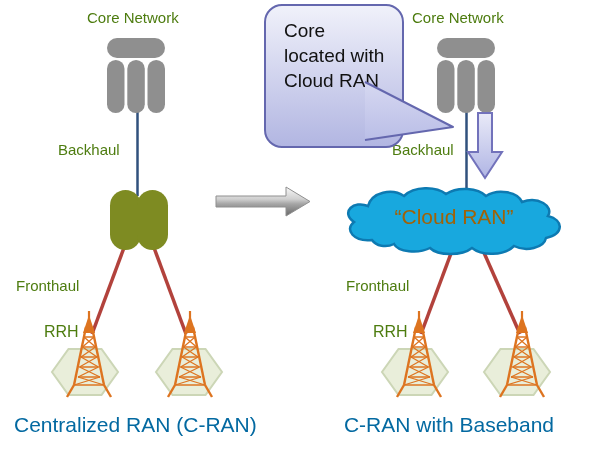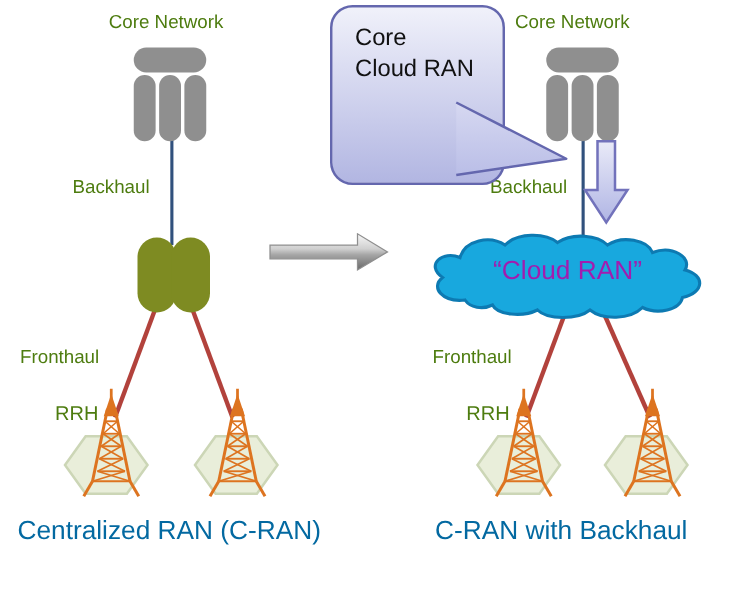--- a/index.html
+++ b/index.html
@@ -16,21 +16,21 @@
     position:absolute;color:#0369a1;font-size:21px;line-height:24px;white-space:nowrap;
     z-index:2;
   }
   .caption-center{text-align:center;white-space:normal;}
   .baseband-lbl{
     position:absolute;left:22px;top:195px;width:82px;text-align:right;
     color:#333;font-size:15px;line-height:20px;z-index:2;
   }
   .cloud-lbl{
     position:absolute;left:340px;top:205px;width:228px;text-align:center;
-    color:#a21caf;font-size:21px;z-index:3;
+    color:#a16207;font-size:21px;z-index:3;
   }
   .bubble{
     position:absolute;left:228px;top:4px;width:140px;height:144px;
     border:2px solid var(--callout_border,#6467ae);border-radius:18px;
     background:linear-gradient(var(--callout_fill_top,#f0f1fa), var(--callout_fill_bottom,#b2b6e2));
     z-index:3;box-sizing:border-box;padding:12px 0 16px 18px;margin-left:36px;
   }
   .bubble div{color:#111;font-size:19px;line-height:25px;}
   .tail-svg{position:absolute;left:360px;top:75px;z-index:4;}
   svg{display:block;}
@@ -143,25 +143,26 @@
   <div class="lbl" style="left:392px;top:141px">Backhaul</div>
   <div class="lbl" style="left:16px;top:277px">Fronthaul</div>
   <div class="lbl" style="left:346px;top:277px">Fronthaul</div>
   <div class="lbl" style="left:44px;top:323px;font-size:16px">RRH</div>
   <div class="lbl" style="left:373px;top:323px;font-size:16px">RRH</div>
 
   <div class="cloud-lbl">“Cloud RAN”</div>
 
   <div class="caption" style="left:14px;top:413px">Centralized RAN (C-RAN)</div>
   <div class="caption caption-center" style="left:305px;top:413px;width:288px">
-    <div>C-RAN with Backhaul</div>
+    <div>C-RAN with Baseband</div>
   </div>
 
   <div class="bubble">
     <div>Core</div>
+    <div>located with</div>
     <div>Cloud RAN</div>
   </div>
   <svg class="tail-svg" width="100" height="70" viewBox="0 0 100 70">
     <defs>
       <linearGradient id="tailGrad" x1="0" y1="0" x2="0" y2="1">
         <stop offset="0" stop-color="#d6d8f1"></stop>
         <stop offset="1" stop-color="#babee7"></stop>
       </linearGradient>
     </defs>
     <path d="M5,7 L93,52 L5,65 Z" fill="url(#tailGrad)" stroke="none"></path>

